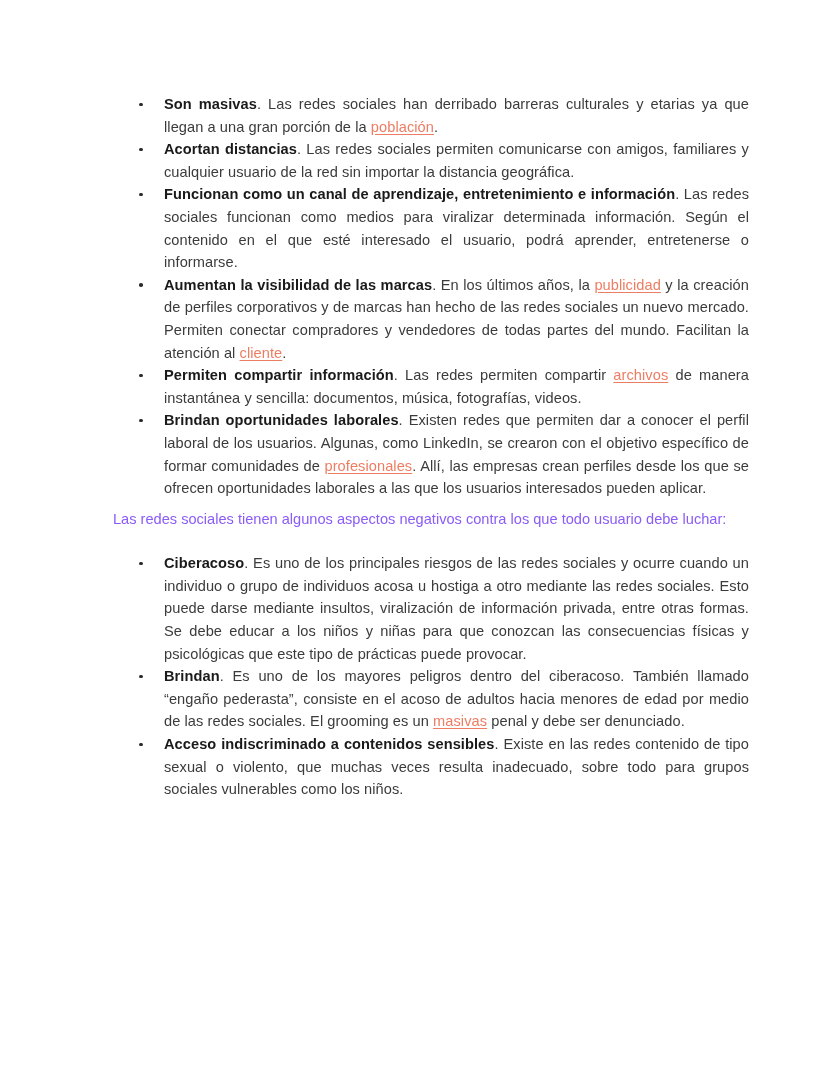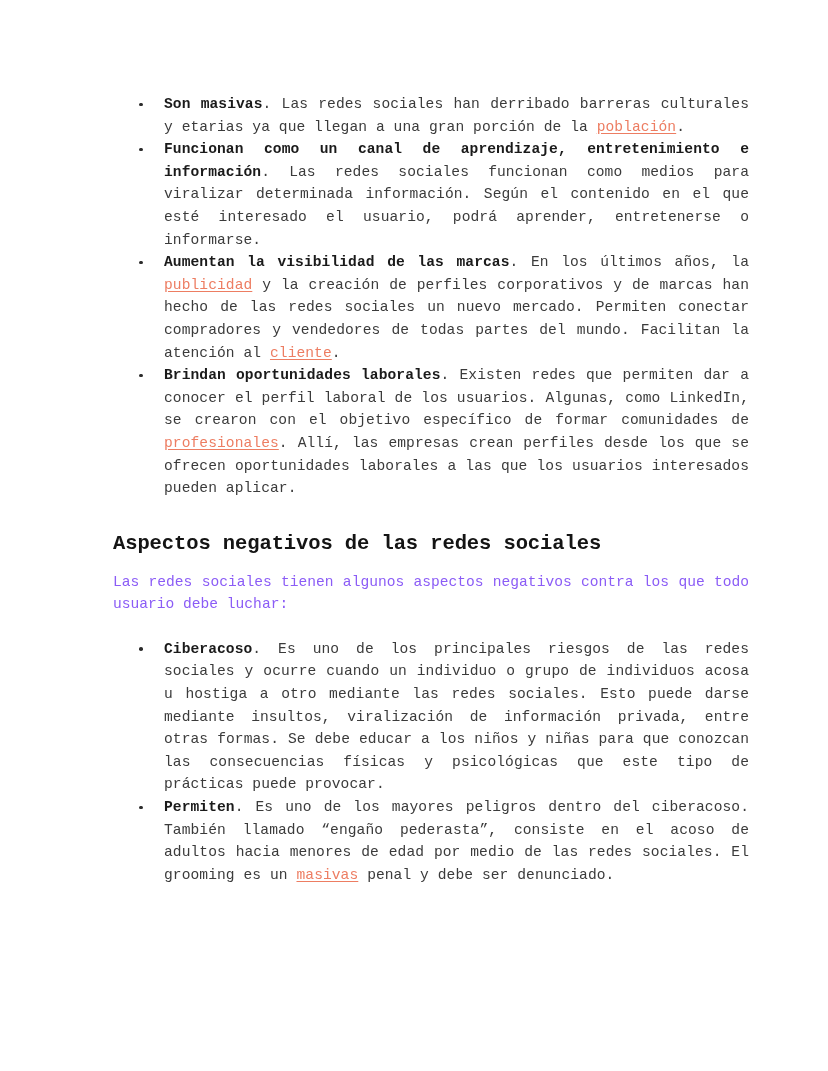--- a/index.html
+++ b/index.html
@@ -17,21 +17,20 @@
     -webkit-font-smoothing: antialiased;
   }
 
   .page {
     position: relative;
     width: 664px;
     height: 1071px;
     background: #ffffff;
     box-sizing: border-box;
     padding: 93px 107px 0 113px;
-    font-family: Liberation Mono, monospace;
   }
 
   .content {
     width: 636px;
   }
 
   
   ul.bullet-list {
     list-style: none;
     margin: 0;
@@ -114,41 +113,49 @@
 <body>
 
 <div class="page">
   <div class="content">
 
     <ul class="bullet-list">
         <li>
           <p><span class="term">Son masivas</span>. Las redes sociales han derribado barreras culturales y etarias ya que llegan a una gran porción de la <span class="doc-link">población</span>.</p>
         </li>
         <li>
+          <p><span class="term">Acortan distancias</span>. Las redes sociales permiten comunicarse con amigos, familiares y cualquier usuario de la red sin importar la distancia geográfica.</p>
+        </li>
+        <li>
           <p><span class="term">Funcionan como un canal de aprendizaje, entretenimiento e información</span>. Las redes sociales funcionan como medios para viralizar determinada información. Según el contenido en el que esté interesado el usuario, podrá aprender, entretenerse o informarse.</p>
         </li>
         <li>
           <p><span class="term">Aumentan la visibilidad de las marcas</span>. En los últimos años, la <span class="doc-link">publicidad</span> y la creación de perfiles corporativos y de marcas han hecho de las redes sociales un nuevo mercado. Permiten conectar compradores y vendedores de todas partes del mundo. Facilitan la atención al <span class="doc-link">cliente</span>.</p>
+        </li>
+        <li>
+          <p><span class="term">Permiten compartir información</span>. Las redes permiten compartir <span class="doc-link">archivos</span> de manera instantánea y sencilla: documentos, música, fotografías, videos.</p>
         </li>
         <li>
           <p><span class="term">Brindan oportunidades laborales</span>. Existen redes que permiten dar a conocer el perfil laboral de los usuarios. Algunas, como LinkedIn, se crearon con el objetivo específico de formar comunidades de <span class="doc-link">profesionales</span>. Allí, las empresas crean perfiles desde los que se ofrecen oportunidades laborales a las que los usuarios interesados pueden aplicar.</p>
         </li>
       </ul>
 
     <div class="gap-before-heading"></div>
 
-    <h2 class="section-heading">Aspectos negativos de las redes sociales</h2>
 
     <p class="lead">Las redes sociales tienen algunos aspectos negativos contra los que todo usuario debe luchar:</p>
 
     <div class="gap-after-lead"></div>
 
     <ul class="bullet-list">
         <li>
           <p><span class="term">Ciberacoso</span>. Es uno de los principales riesgos de las redes sociales y ocurre cuando un individuo o grupo de individuos acosa u hostiga a otro mediante las redes sociales. Esto puede darse mediante insultos, viralización de información privada, entre otras formas. Se debe educar a los niños y niñas para que conozcan las consecuencias físicas y psicológicas que este tipo de prácticas puede provocar.</p>
         </li>
         <li>
-          <p><span class="term">Permiten</span>. Es uno de los mayores peligros dentro del ciberacoso. También llamado “engaño pederasta”, consiste en el acoso de adultos hacia menores de edad por medio de las redes sociales. El grooming es un <span class="doc-link">masivas</span> penal y debe ser denunciado.</p>
+          <p><span class="term">Brindan</span>. Es uno de los mayores peligros dentro del ciberacoso. También llamado “engaño pederasta”, consiste en el acoso de adultos hacia menores de edad por medio de las redes sociales. El grooming es un <span class="doc-link">masivas</span> penal y debe ser denunciado.</p>
+        </li>
+        <li>
+          <p><span class="term">Acceso indiscriminado a contenidos sensibles</span>. Existe en las redes contenido de tipo sexual o violento, que muchas veces resulta inadecuado, sobre todo para grupos sociales vulnerables como los niños.</p>
         </li>
       </ul>
 
   </div>
 </div>
 
 </body></html>

